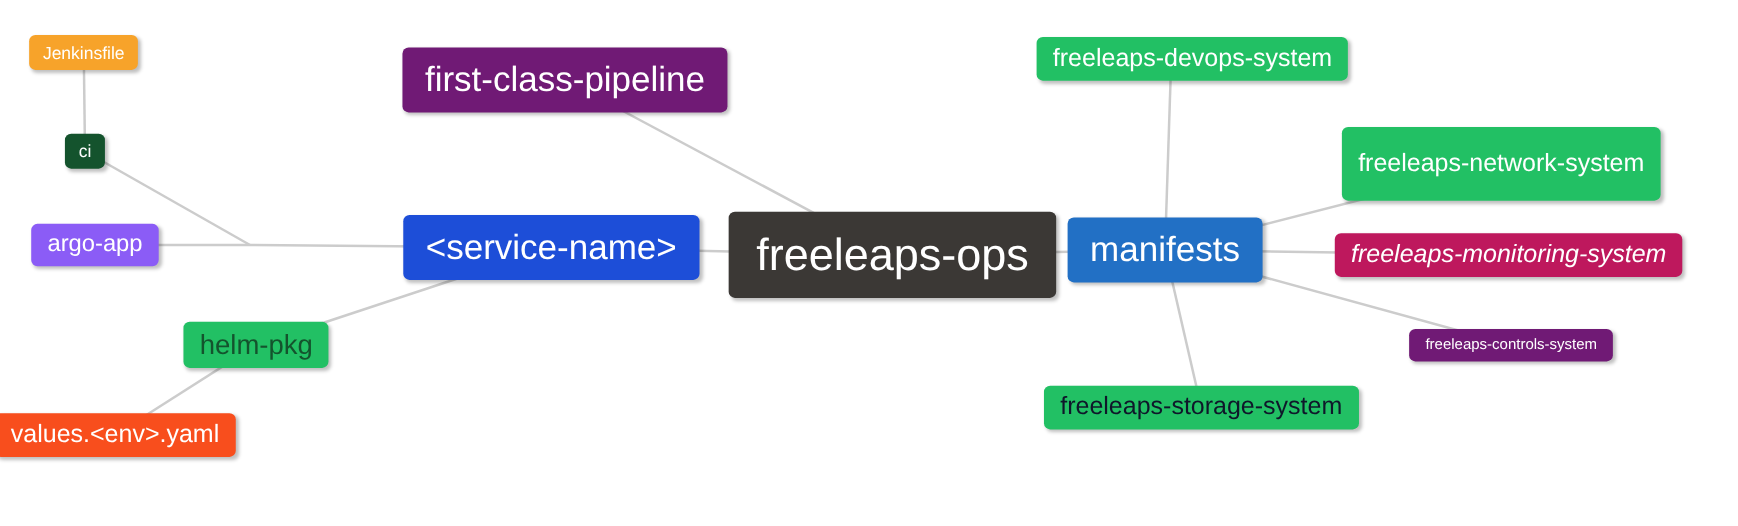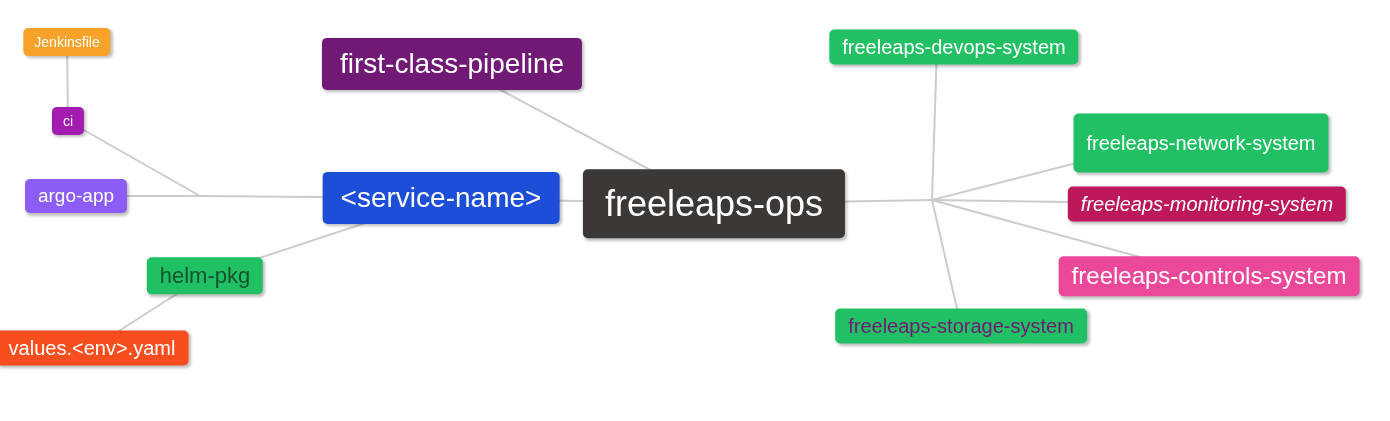--- a/index.html
+++ b/index.html
@@ -57,26 +57,27 @@
       <line x1="441" y1="198" x2="714" y2="204" stroke="#cccccc" stroke-width="2"></line>
       <line x1="714" y1="204" x2="932" y2="200" stroke="#cccccc" stroke-width="2"></line>
       <line x1="932" y1="200" x2="937" y2="47" stroke="#cccccc" stroke-width="2"></line>
       <line x1="932" y1="200" x2="1201" y2="131" stroke="#cccccc" stroke-width="2"></line>
       <line x1="932" y1="200" x2="1207" y2="204" stroke="#cccccc" stroke-width="2"></line>
       <line x1="932" y1="200" x2="1209" y2="276" stroke="#cccccc" stroke-width="2"></line>
       <line x1="932" y1="200" x2="961" y2="326" stroke="#cccccc" stroke-width="2"></line>
     </svg>
   <div id="node-layer">
       <div class="node" style="left: 67px; top: 42px; background: rgb(247, 163, 42); color: rgb(255, 255, 255); font-size: 14px; padding: 6px 11px;"><span>Jenkinsfile</span></div>
-      <div class="node" style="left: 68px; top: 121px; background: #a21caf; color: rgb(255, 255, 255); font-size: 14px; padding: 6px 11px;"><span>ci</span></div>
+      <div class="node" style="left: 68px; top: 121px; background: #14532d; color: rgb(255, 255, 255); font-size: 14px; padding: 6px 11px;"><span>ci</span></div>
       <div class="node" style="left: 76px; top: 196px; background: #8b5cf6; color: rgb(255, 255, 255); font-size: 19px; padding: 6px 13px;"><span>argo-app</span></div>
       <div class="node" style="left: 452px; top: 64px; background: #701a75; color: rgb(255, 255, 255); font-size: 28px; padding: 10px 18px; text-align: center;"><span>first-class-pipeline</span></div>
       <div class="node" style="left: 441px; top: 198px; background: #1d4ed8; color: rgb(255, 255, 255); font-size: 28px; padding: 10px 18px;"><span>&lt;service-name&gt;</span></div>
       <div class="node" style="left: 714px; top: 204px; background: rgb(59, 56, 53); color: rgb(255, 255, 255); font-size: 36px; padding: 14px 22px; text-align: right;"><span>freeleaps-ops</span></div>
+      <div class="node" style="left: 932px; top: 200px; background: rgb(34, 112, 197); color: rgb(255, 255, 255); font-size: 28px; padding: 10px 18px;"><span>manifests</span></div>
       <div class="node" style="left: 937px; top: 47px; background: rgb(34, 192, 100); color: rgb(255, 255, 255); font-size: 20px; padding: 6px 13px; margin-left: 17px;"><span>freeleaps-devops-system</span></div>
-      <div class="node" style="left: 1201px; top: 131px; background: rgb(34, 192, 100); color: rgb(255, 255, 255); font-size: 20px; padding: 18px 13px; margin-top: 12px;"><span>freeleaps-network-system</span></div>
+      <div class="node" style="left: 1201px; top: 131px; background: rgb(34, 192, 100); color: rgb(255, 255, 255); font-size: 20px; padding: 18px 13px;"><span>freeleaps-network-system</span></div>
       <div class="node" style="left: 1207px; top: 204px; background: #be185d; color: rgb(255, 255, 255); font-size: 20px; padding: 6px 13px; font-style: italic;"><span>freeleaps-monitoring-system</span></div>
-      <div class="node" style="left: 1209px; top: 276px; background: #ec4899; color: rgb(255, 255, 255); font-size: 24px; padding: 6px 13px;"><span>freeleaps-controls-system</span></div>
-      <div class="node" style="left: 961px; top: 326px; background: rgb(34, 192, 100); color: #701a75; font-size: 20px; padding: 6px 13px;"><span>freeleaps-storage-system</span></div>
+      <div class="node" style="left: 1209px; top: 276px; background: #701a75; color: rgb(255, 255, 255); font-size: 12px; padding: 6px 13px;"><span>freeleaps-controls-system</span></div>
+      <div class="node" style="left: 961px; top: 326px; background: rgb(34, 192, 100); color: #0f172a; font-size: 20px; padding: 6px 13px;"><span>freeleaps-storage-system</span></div>
       <div class="node" style="left: 205px; top: 276px; background: rgb(34, 192, 100); color: #14532d; font-size: 22px; padding: 6px 13px; text-align: center;"><span>helm-pkg</span></div>
       <div class="node" style="left: 92px; top: 348px; background: rgb(248, 78, 29); color: rgb(255, 255, 255); font-size: 20px; padding: 6px 13px;"><span>values.&lt;env&gt;.yaml</span></div>
     </div>
 </div>
 
 </body></html>

